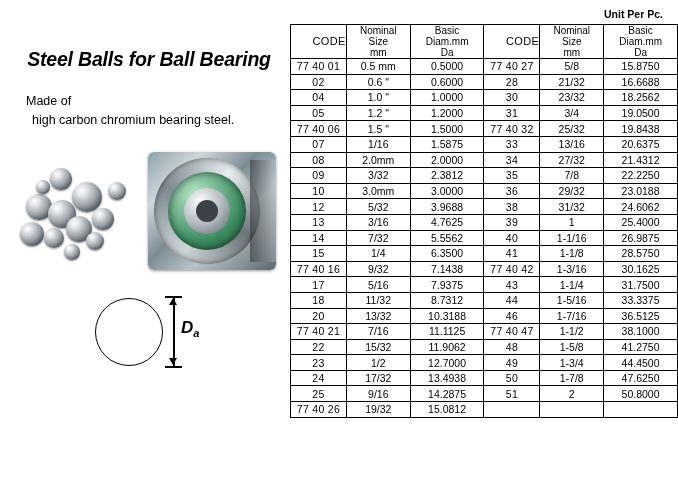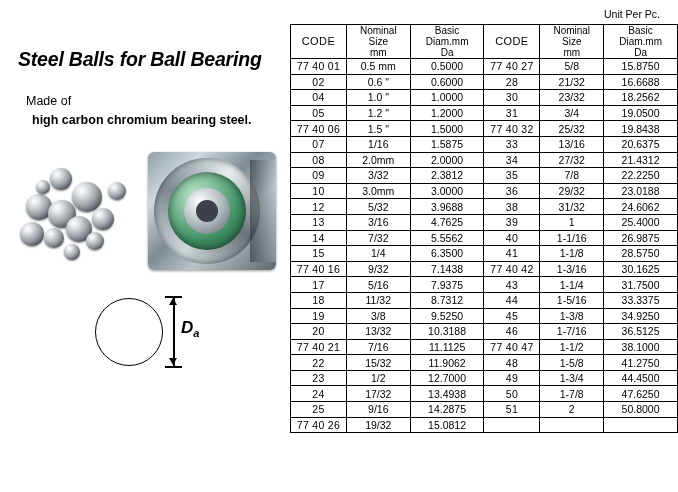--- a/index.html
+++ b/index.html
@@ -15,26 +15,27 @@
 
   
   .left{
     position:absolute;left:0;top:0;width:288px;height:492px;
   }
   .title{
     position:absolute;left:18px;top:48px;width:262px;
     font-size:19.5px;font-weight:bold;font-style:italic;
     letter-spacing:-0.2px;
     line-height:22px;
+    text-align:center;
   }
   .subtitle{
     position:absolute;left:26px;top:92px;width:250px;
     font-size:12.5px;line-height:19px;
   }
-  .subtitle .l2{padding-left:6px;display:block;font-weight:bold;}
+  .subtitle .l2{padding-left:6px;display:block;}
 
   
   .balls{
     position:absolute;left:20px;top:160px;width:130px;height:110px;
   }
   .ball{
     position:absolute;border-radius:50%;
     background:radial-gradient(circle at 32% 28%, #ffffff 0%, #e2e4e7 18%, #9aa0a6 52%, #4a4f55 80%, #2a2d31 100%);
     box-shadow:0 1px 2px rgba(0,0,0,0.45);
   }
@@ -86,21 +87,21 @@
     position:absolute;left:74px;top:62px;width:0;height:0;
     border-left:4px solid transparent;border-right:4px solid transparent;border-top:7px solid #000;
   }
   .diag .dlabel{
     position:absolute;left:86px;top:22px;font-size:17px;font-style:italic;font-weight:bold;
   }
   .diag .dlabel sub{font-size:11px;font-style:italic;font-weight:bold;}
 
   
   .unit{
-    position:absolute;left:604px;top:8px;font-size:10.5px;
+    position:absolute;left:604px;top:8px;font-size:10.5px;font-weight:bold;
   }
   table.grid{
     position:absolute;left:290px;top:24px;
     border-collapse:collapse;
     font-size:10.5px;
     table-layout:fixed;
   }
   table.grid td,table.grid th{
     border:1px solid #000;
     text-align:center;
@@ -111,21 +112,21 @@
   }
   col.c-code{width:56px;}
   col.c-nom{width:64px;}
   col.c-dia{width:74px;}
   thead th{
     font-size:10px;
     line-height:11px;
     height:34px;
     font-weight:normal;
   }
-  thead th.codehd{font-size:11px;letter-spacing:.4px;}
+  thead th.codehd{font-size:11px;letter-spacing:.4px;text-align:right;}
   td.code{font-weight:bold;font-size:10.5px;letter-spacing:.3px;}
   tr.grp td{border-top:1.7px solid #000;}
   td.none{border:none;}
 </style>
 </head>
 <body>
 
 <div class="page">
 
   <div class="left">
@@ -331,28 +332,20 @@
         </tr>
         <tr>
           <td class="code">18</td>
           <td class="">11/32</td>
           <td class="">8.7312</td>
           <td class="code">44</td>
           <td class="">1-5/16</td>
           <td class="">33.3375</td>
         </tr>
         <tr>
-          <td class="code">19</td>
-          <td class="">3/8</td>
-          <td class="">9.5250</td>
-          <td class="code">45</td>
-          <td class="">1-3/8</td>
-          <td class="">34.9250</td>
-        </tr>
-        <tr>
           <td class="code">20</td>
           <td class="">13/32</td>
           <td class="">10.3188</td>
           <td class="code">46</td>
           <td class="">1-7/16</td>
           <td class="">36.5125</td>
         </tr>
         <tr class="grp">
           <td class="code">77 40 21</td>
           <td class="">7/16</td>

